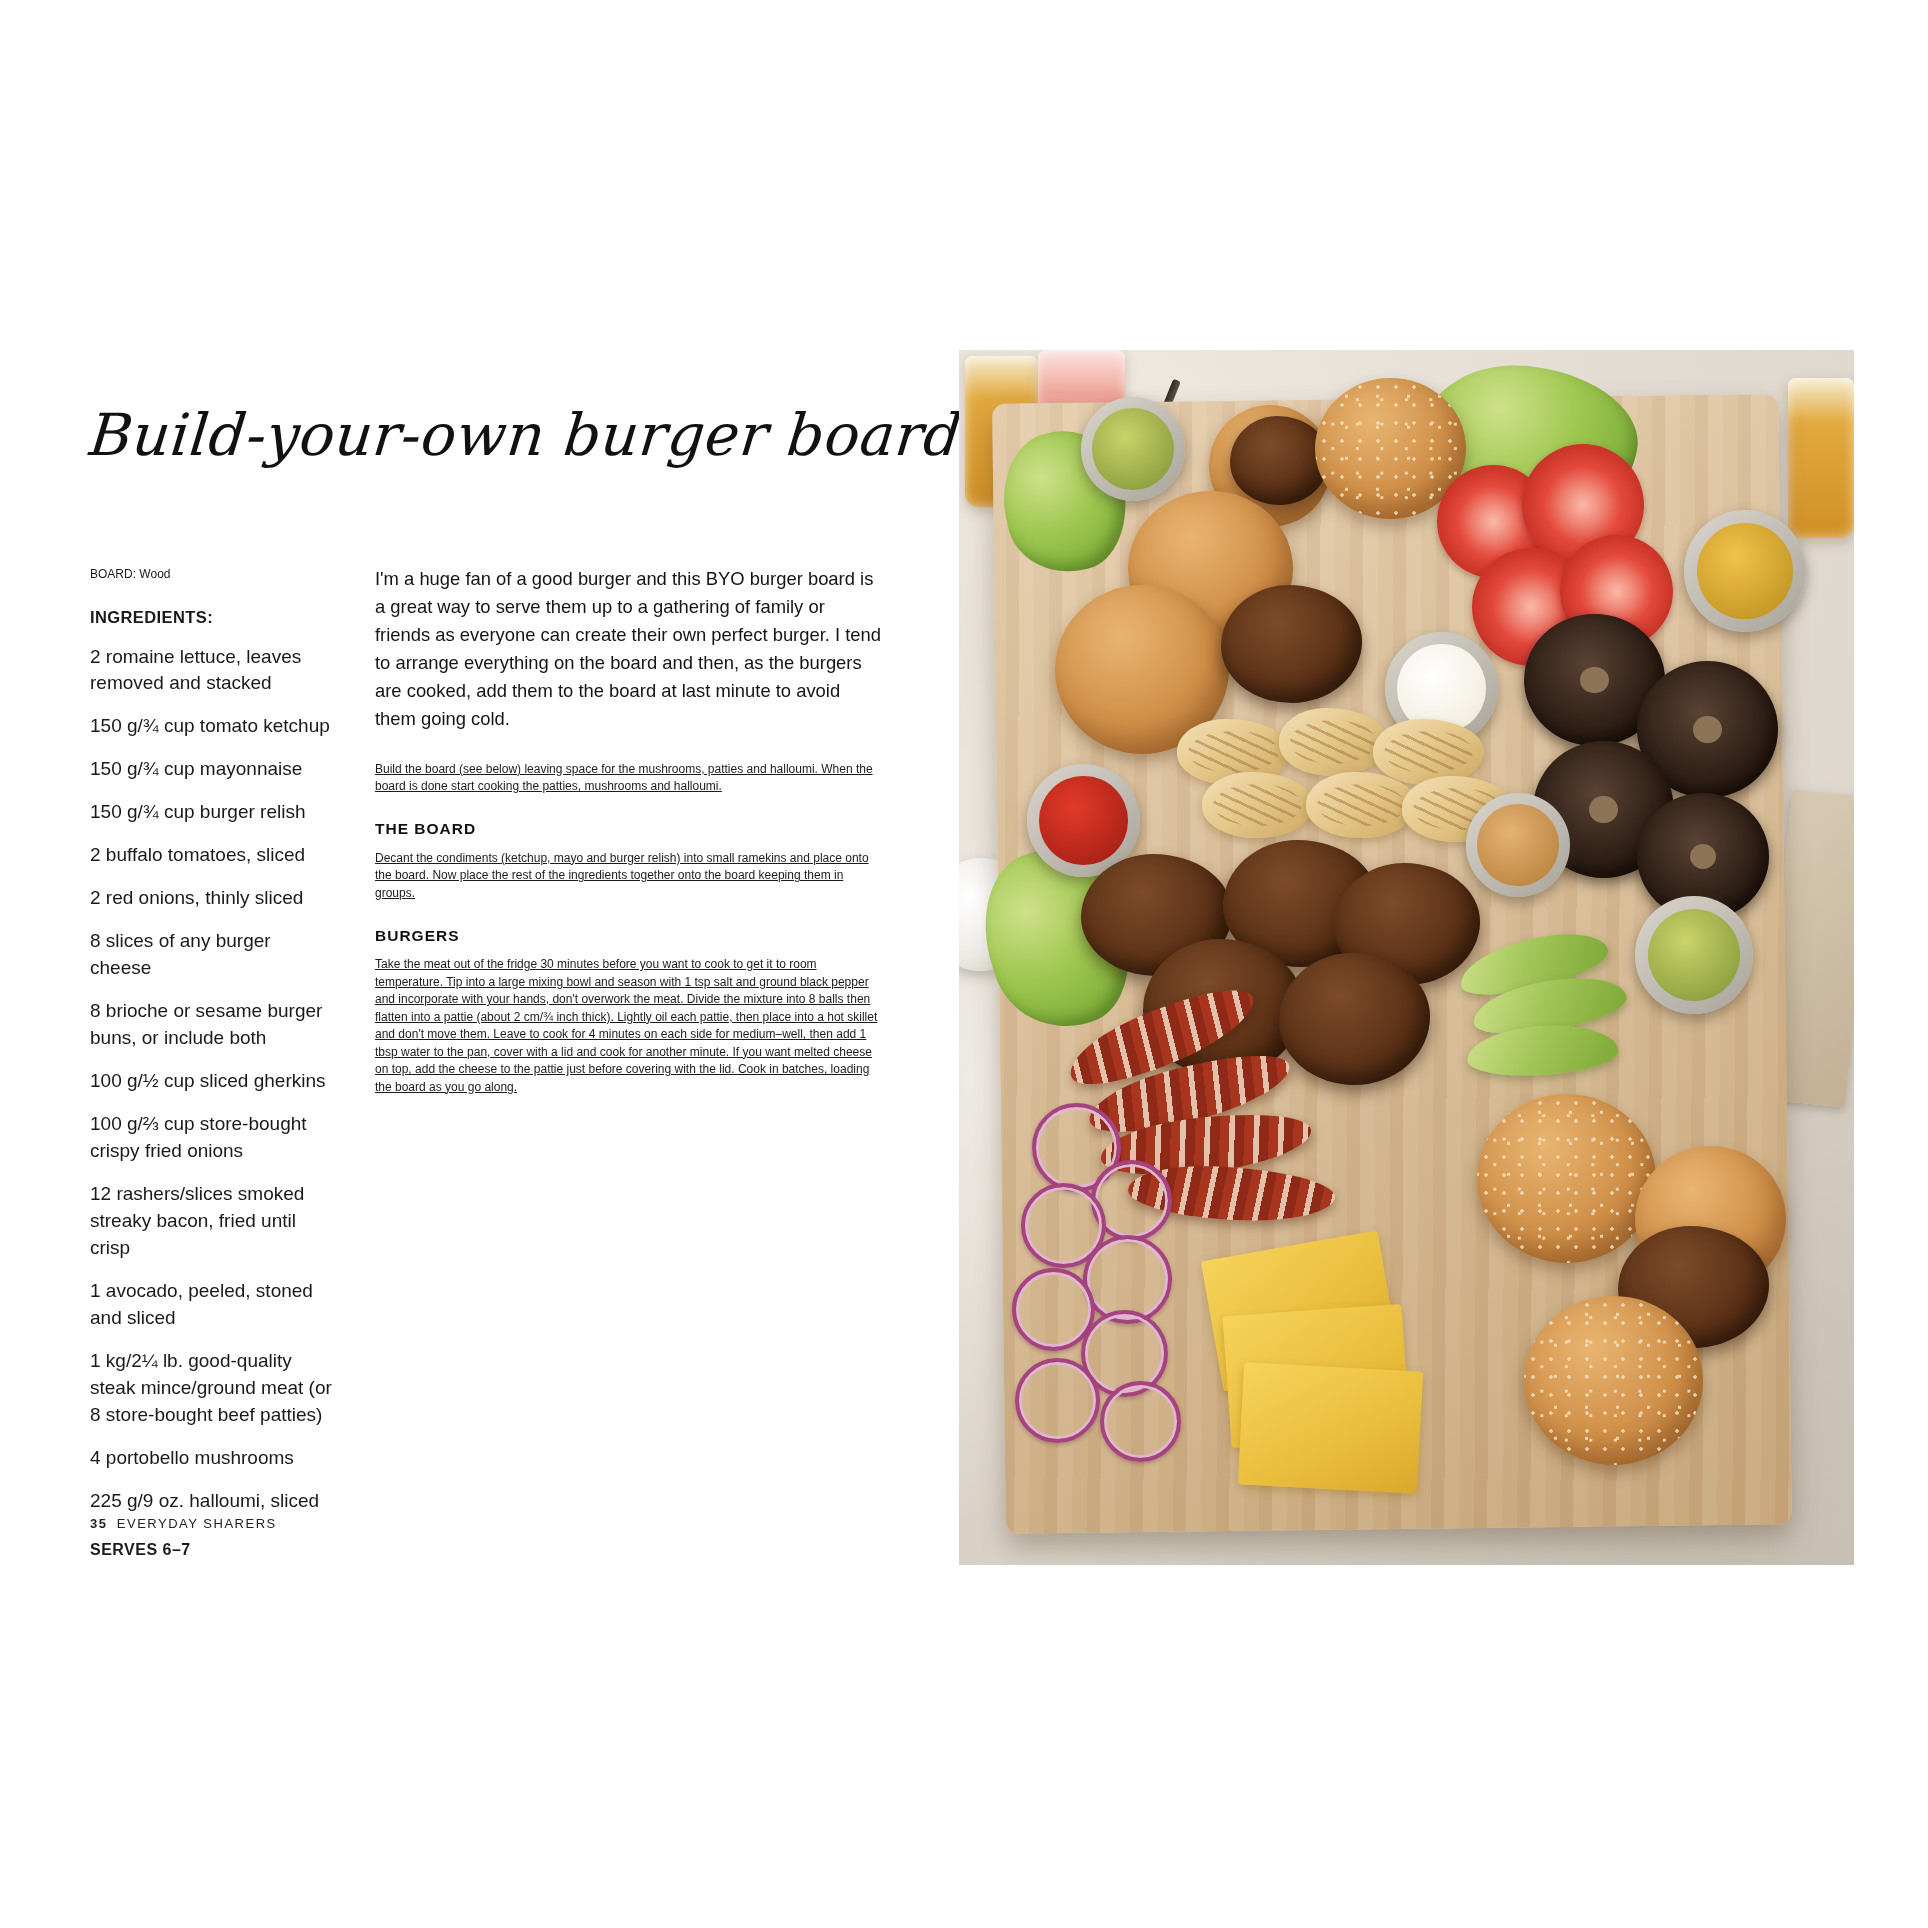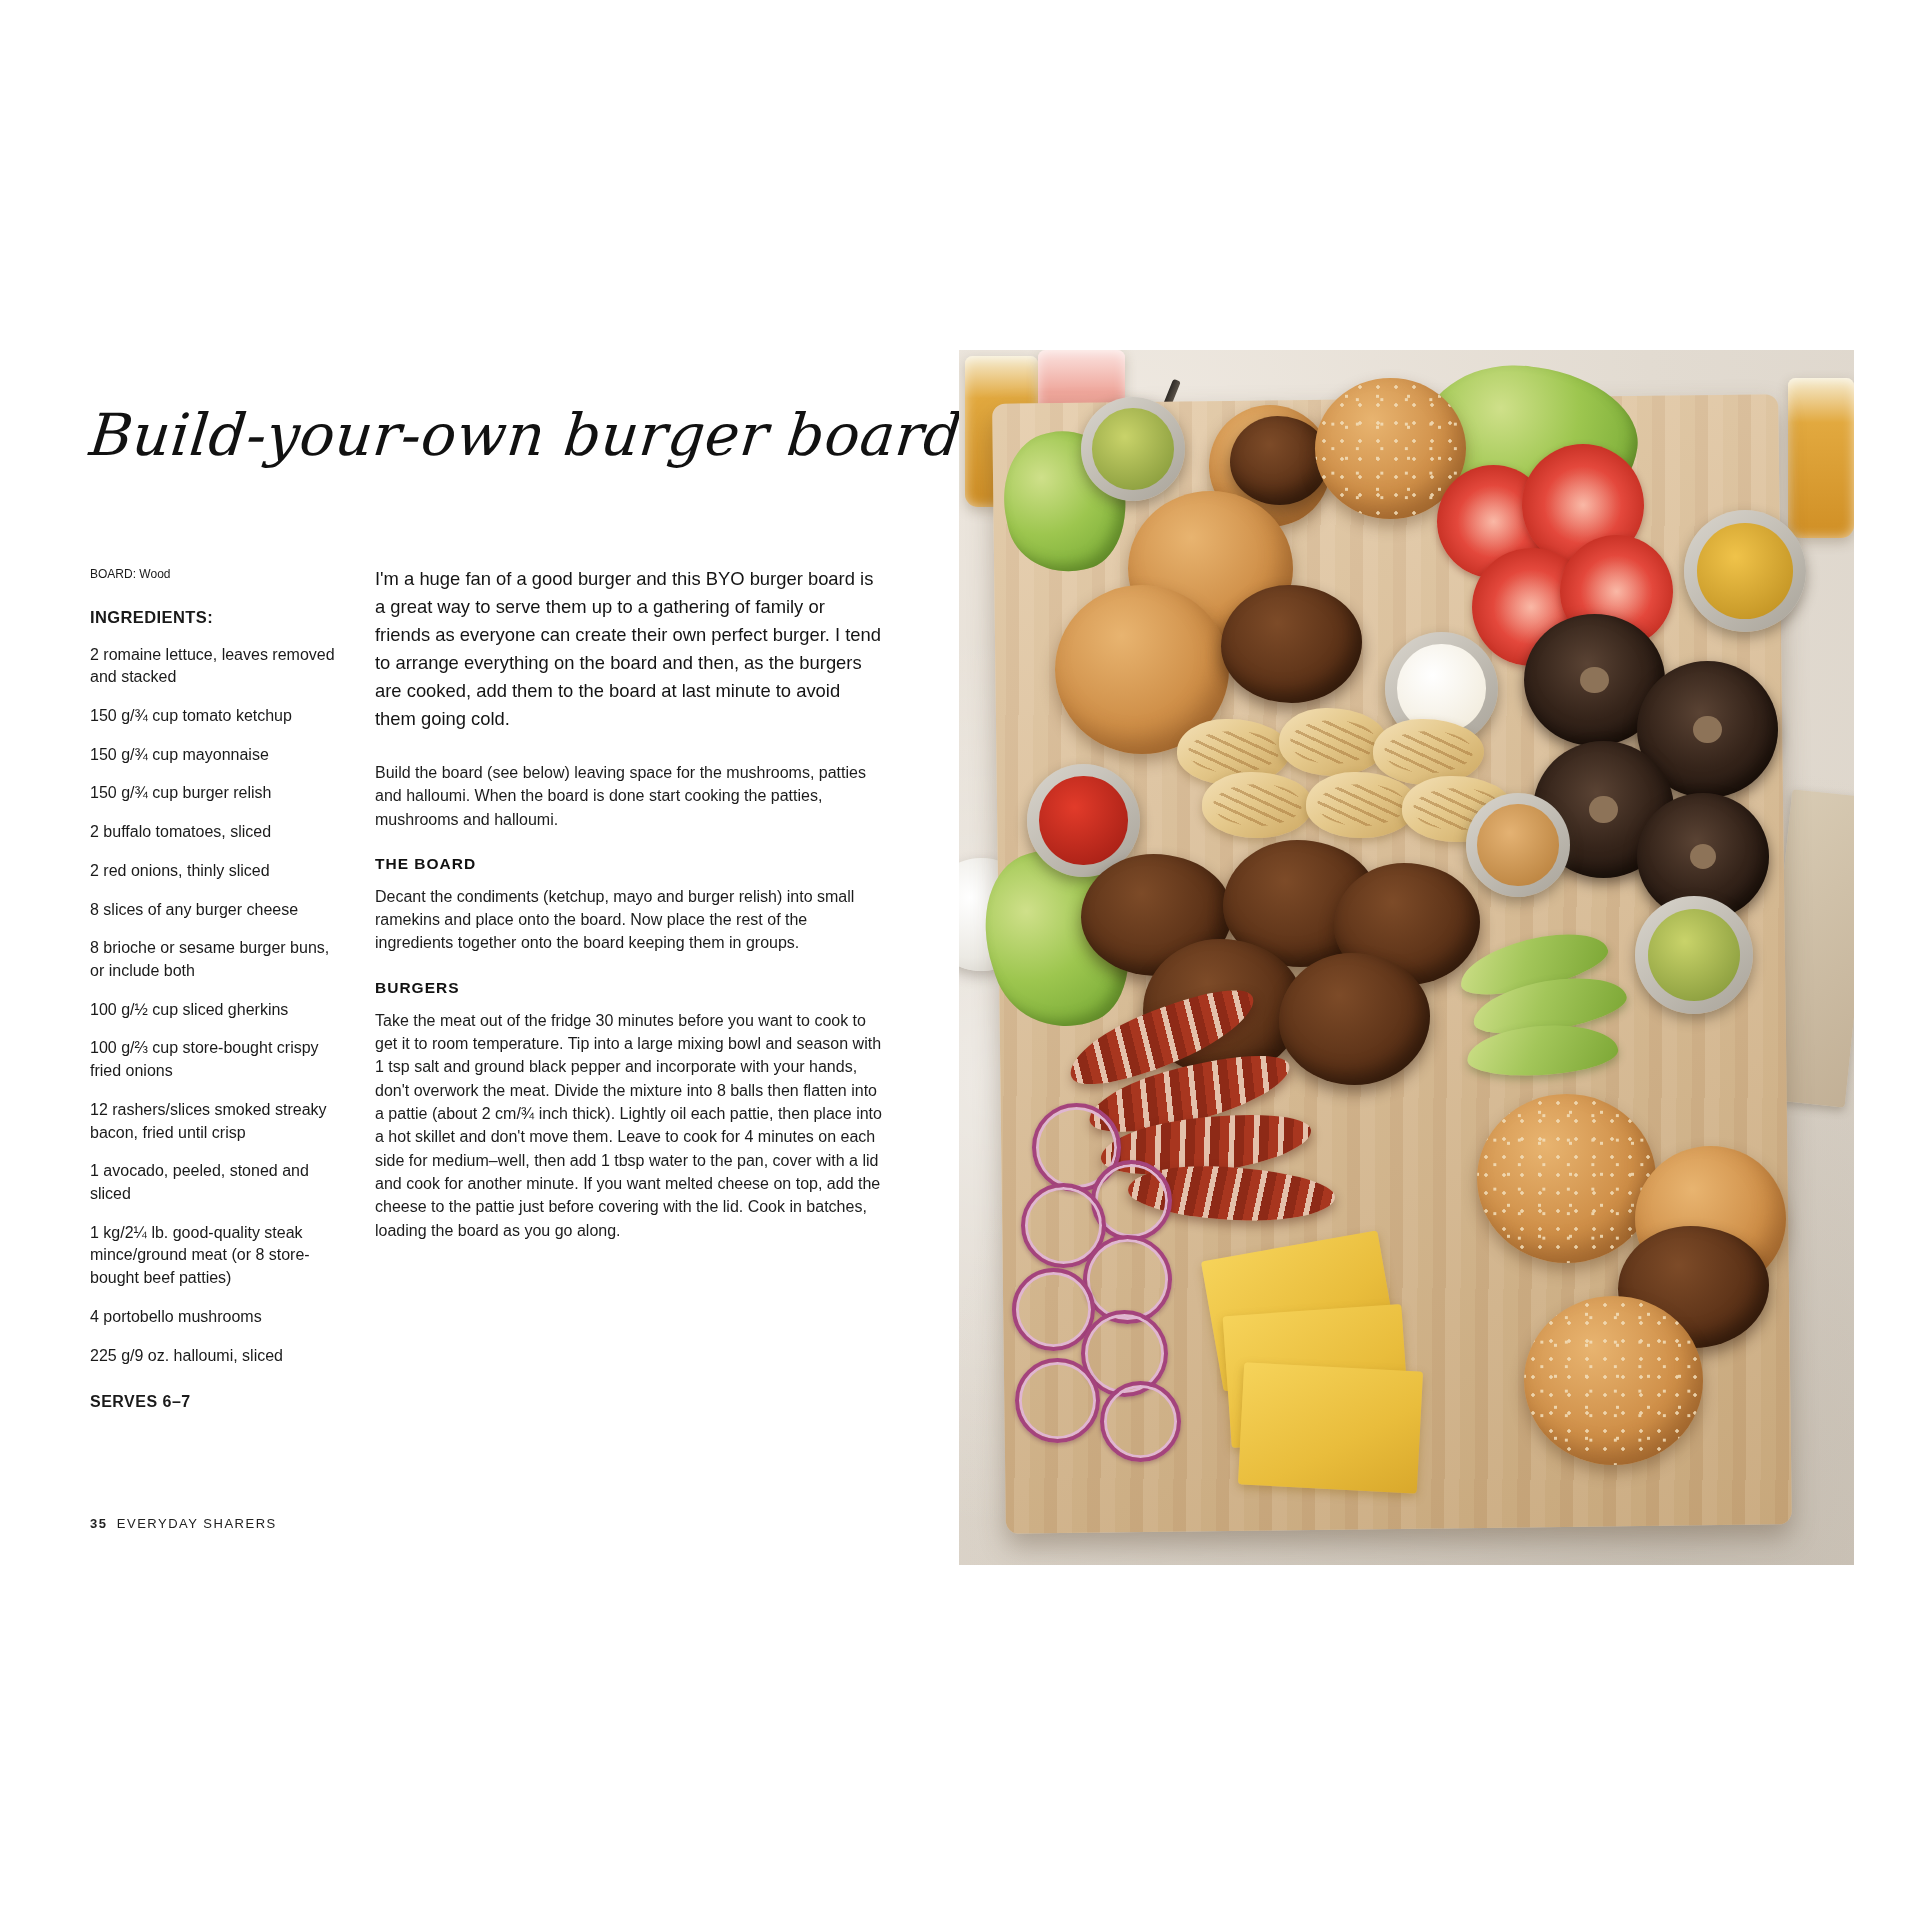--- a/index.html
+++ b/index.html
@@ -70,44 +70,45 @@
     font-weight: 700;
     letter-spacing: 0.4px;
     margin-bottom: 17px;
   }
   .ing-list {
     list-style: none;
     margin: 0;
     padding: 0;
   }
   .ing-list li {
-    font-size: 16px;
+    font-size: 19px;
     line-height: 1.42;
     margin-bottom: 16px;
     color: #1a1a1a;
   }
   .serves {
     font-size: 16px;
     font-weight: 700;
     letter-spacing: 0.5px;
     margin-top: 26px;
   }
 
   .intro {
     font-size: 18.4px;
     line-height: 1.52;
     font-weight: 400;
     color: #141414;
     margin: 0 0 28px 0;
   }
   .body-para {
-    font-size: 16px;
+    font-size: 12px;
     line-height: 1.46;
     color: #1c1c1c;
     margin: 0 0 24.5px 0;
+    text-decoration: underline;
   }
   .sub-head {
     font-size: 15.5px;
     font-weight: 700;
     letter-spacing: 1px;
     margin: 0 0 11.3px 0;
     color: #111;
   }
 
   .folio {

